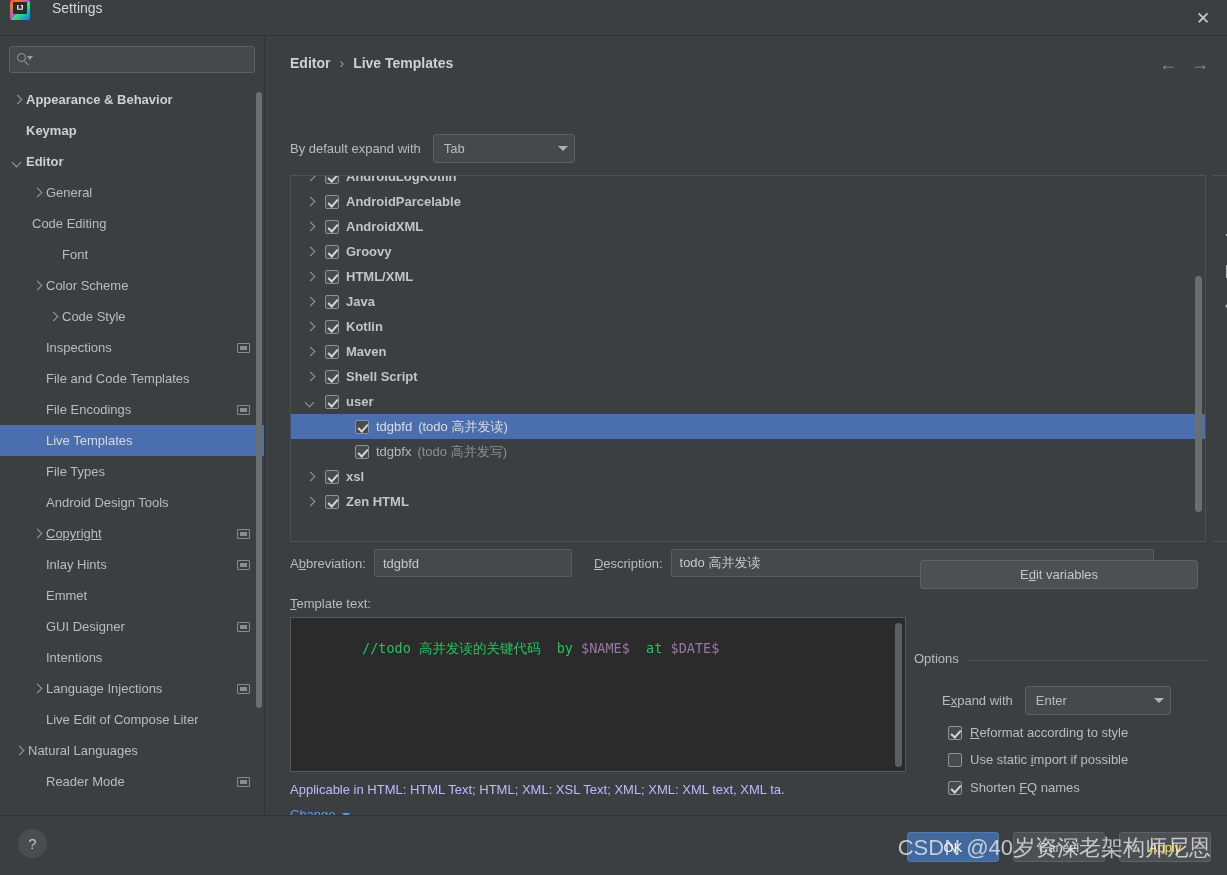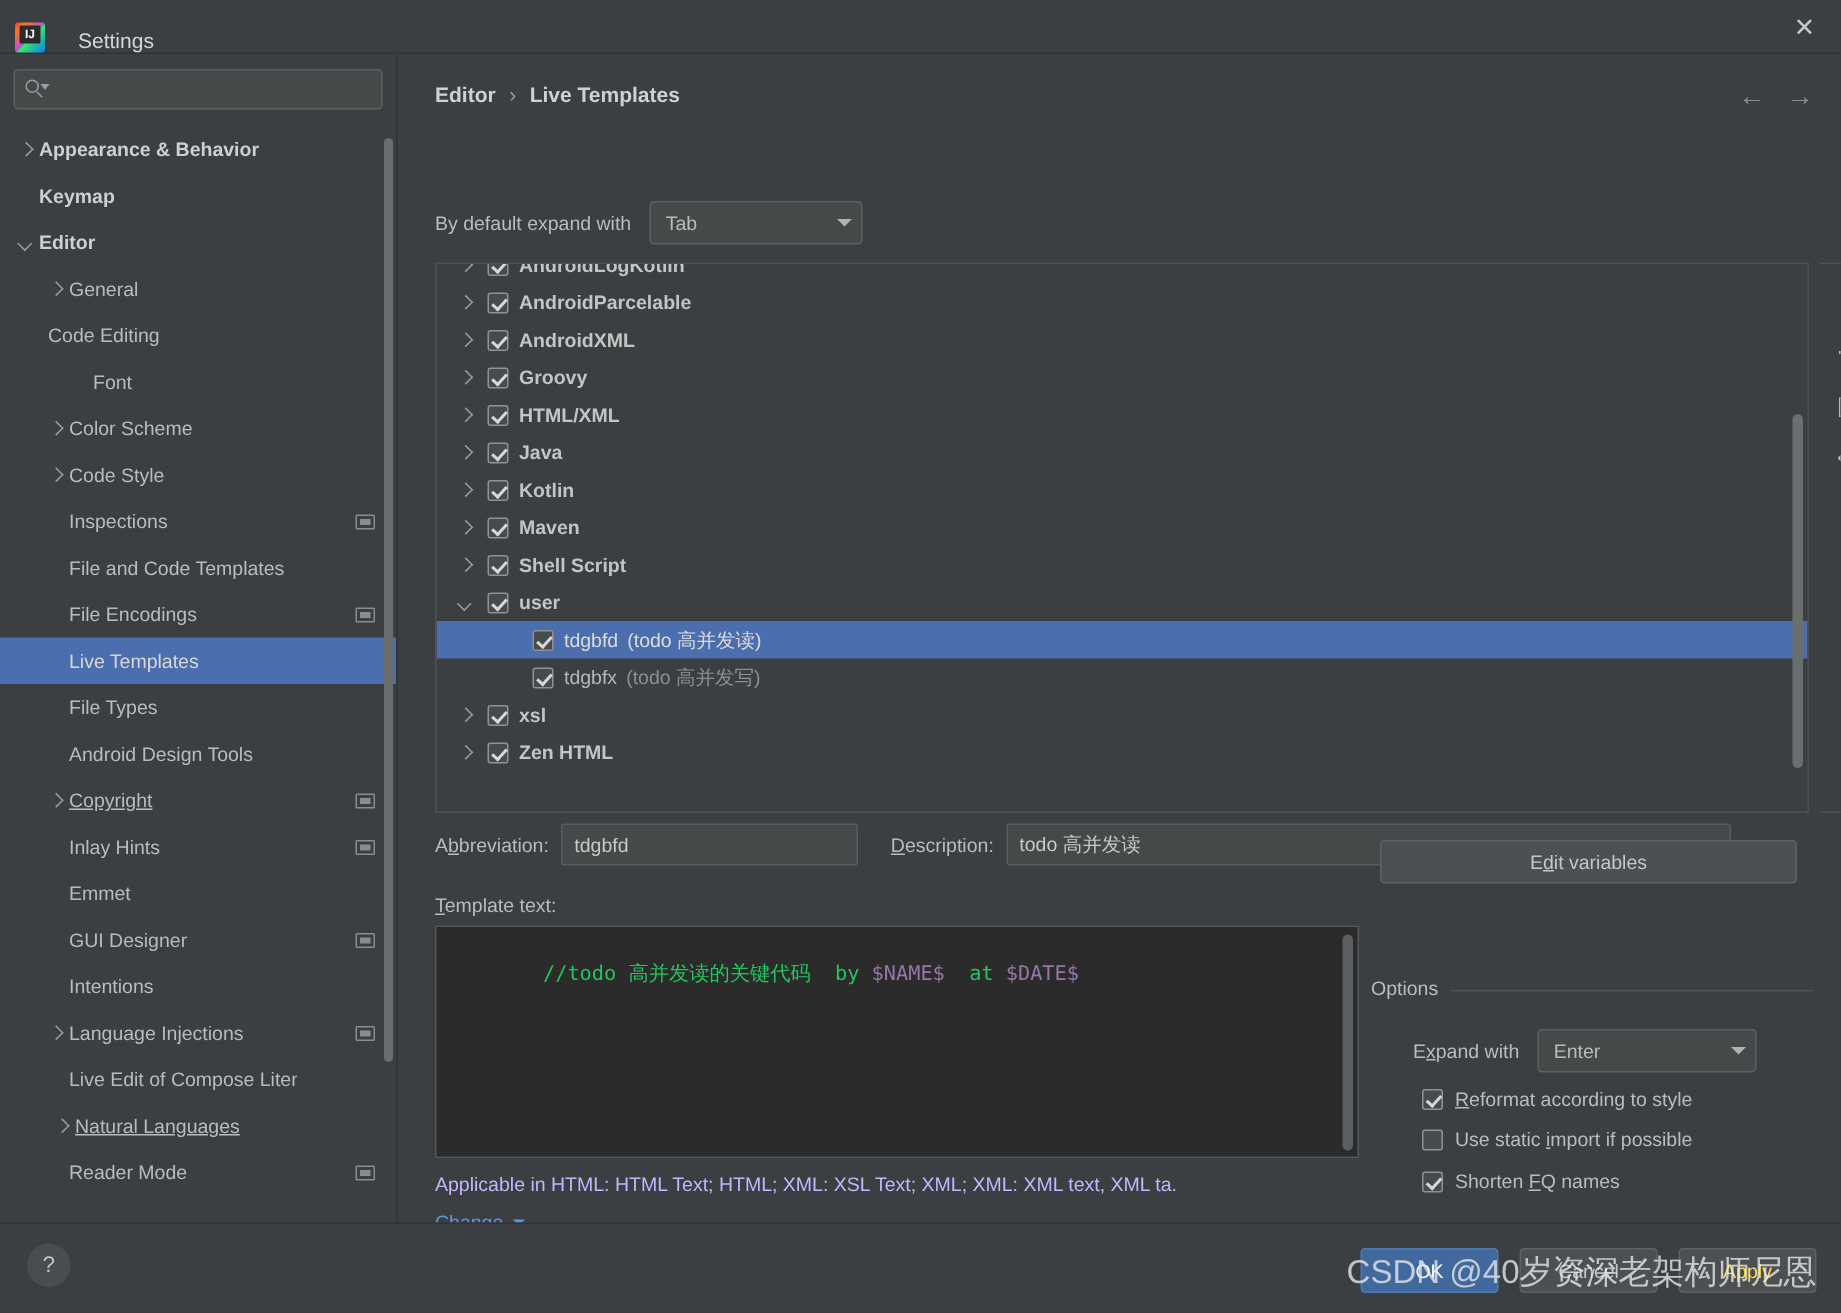--- a/index.html
+++ b/index.html
@@ -9,21 +9,21 @@
     font-family: "Liberation Sans", sans-serif;
     font-size: 13px;
     color: #bbbbbb;
     overflow: hidden;
   }
   .app { position: relative; width: 1227px; height: 875px; background: #3c3f41; }
 
   
   .titlebar {
     position: absolute; top: 0; left: 0; width: 1227px; height: 36px;
-    background: #3c3f41; display: flex; align-items: flex-end;
+    background: #3c3f41; display: flex; align-items: flex-start;
     border-bottom: 1px solid #323232;
   }
   .ij-logo {
     width: 20px; height: 20px; margin-left: 10px; border-radius: 2px;
     background: linear-gradient(135deg,#fe315d 0%,#f97a12 18%,#b74aef 52%,#3bea62 52%,#087cfa 100%);
     position: relative; flex: none;
   }
   .ij-logo:after {
     content: "IJ"; position: absolute; left: 3px; top: 2px;
     width: 14px; height: 12px; background: #2b2b2b; color: #fff;
@@ -317,21 +317,21 @@
           <span class="tlabel">Code Editing</span>
         </div>
         <div class="tnode" style="padding-left: 46px;">
           <span class="arrow "></span>
           <span class="tlabel">Font</span>
         </div>
         <div class="tnode" style="padding-left: 30px;">
           <span class="arrow right"></span>
           <span class="tlabel">Color Scheme</span>
         </div>
-        <div class="tnode" style="padding-left: 30px;">
+        <div class="tnode" style="padding-left: 46px;">
           <span class="arrow right"></span>
           <span class="tlabel">Code Style</span>
         </div>
         <div class="tnode" style="padding-left: 30px;">
           <span class="arrow "></span>
           <span class="tlabel">Inspections</span>
           <span class="badge-icon"></span>
         </div>
         <div class="tnode" style="padding-left: 30px;">
           <span class="arrow "></span>
@@ -379,21 +379,21 @@
         </div>
         <div class="tnode" style="padding-left: 30px;">
           <span class="arrow right"></span>
           <span class="tlabel">Language Injections</span>
           <span class="badge-icon"></span>
         </div>
         <div class="tnode" style="padding-left: 30px;">
           <span class="arrow "></span>
           <span class="tlabel">Live Edit of Compose Liter</span>
         </div>
-        <div class="tnode" style="padding-left: 34px; text-decoration: underline;">
+        <div class="tnode" style="padding-left: 12px;">
           <span class="arrow right"></span>
           <span class="tlabel">Natural Languages</span>
         </div>
         <div class="tnode" style="padding-left: 30px;">
           <span class="arrow "></span>
           <span class="tlabel">Reader Mode</span>
           <span class="badge-icon"></span>
         </div>
       </div>
     <div class="side-scroll"></div>

